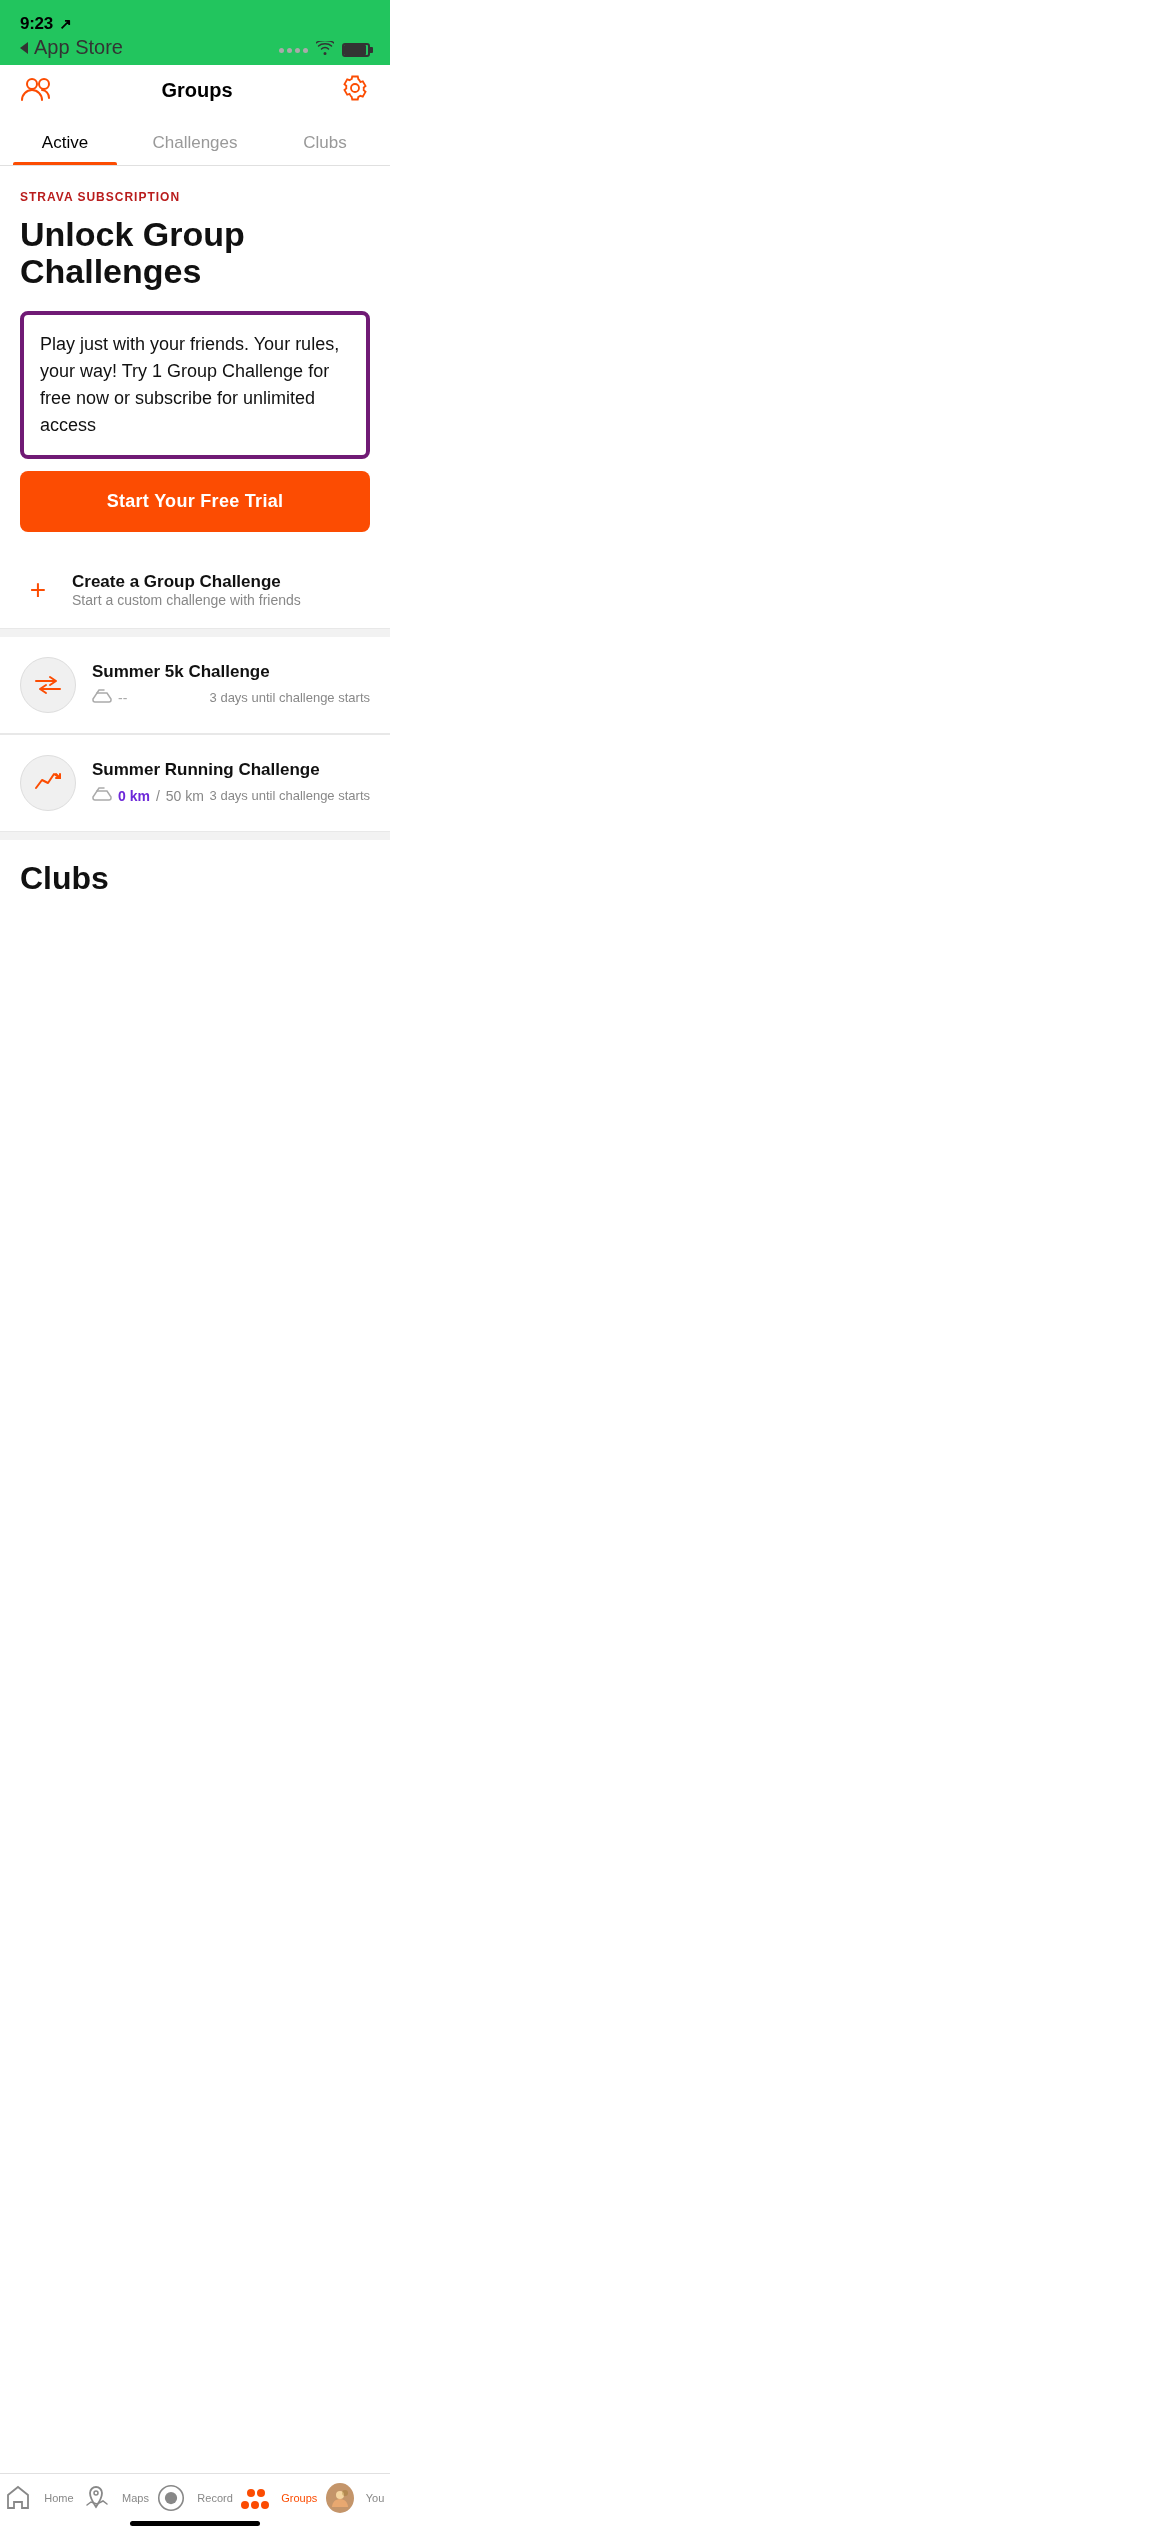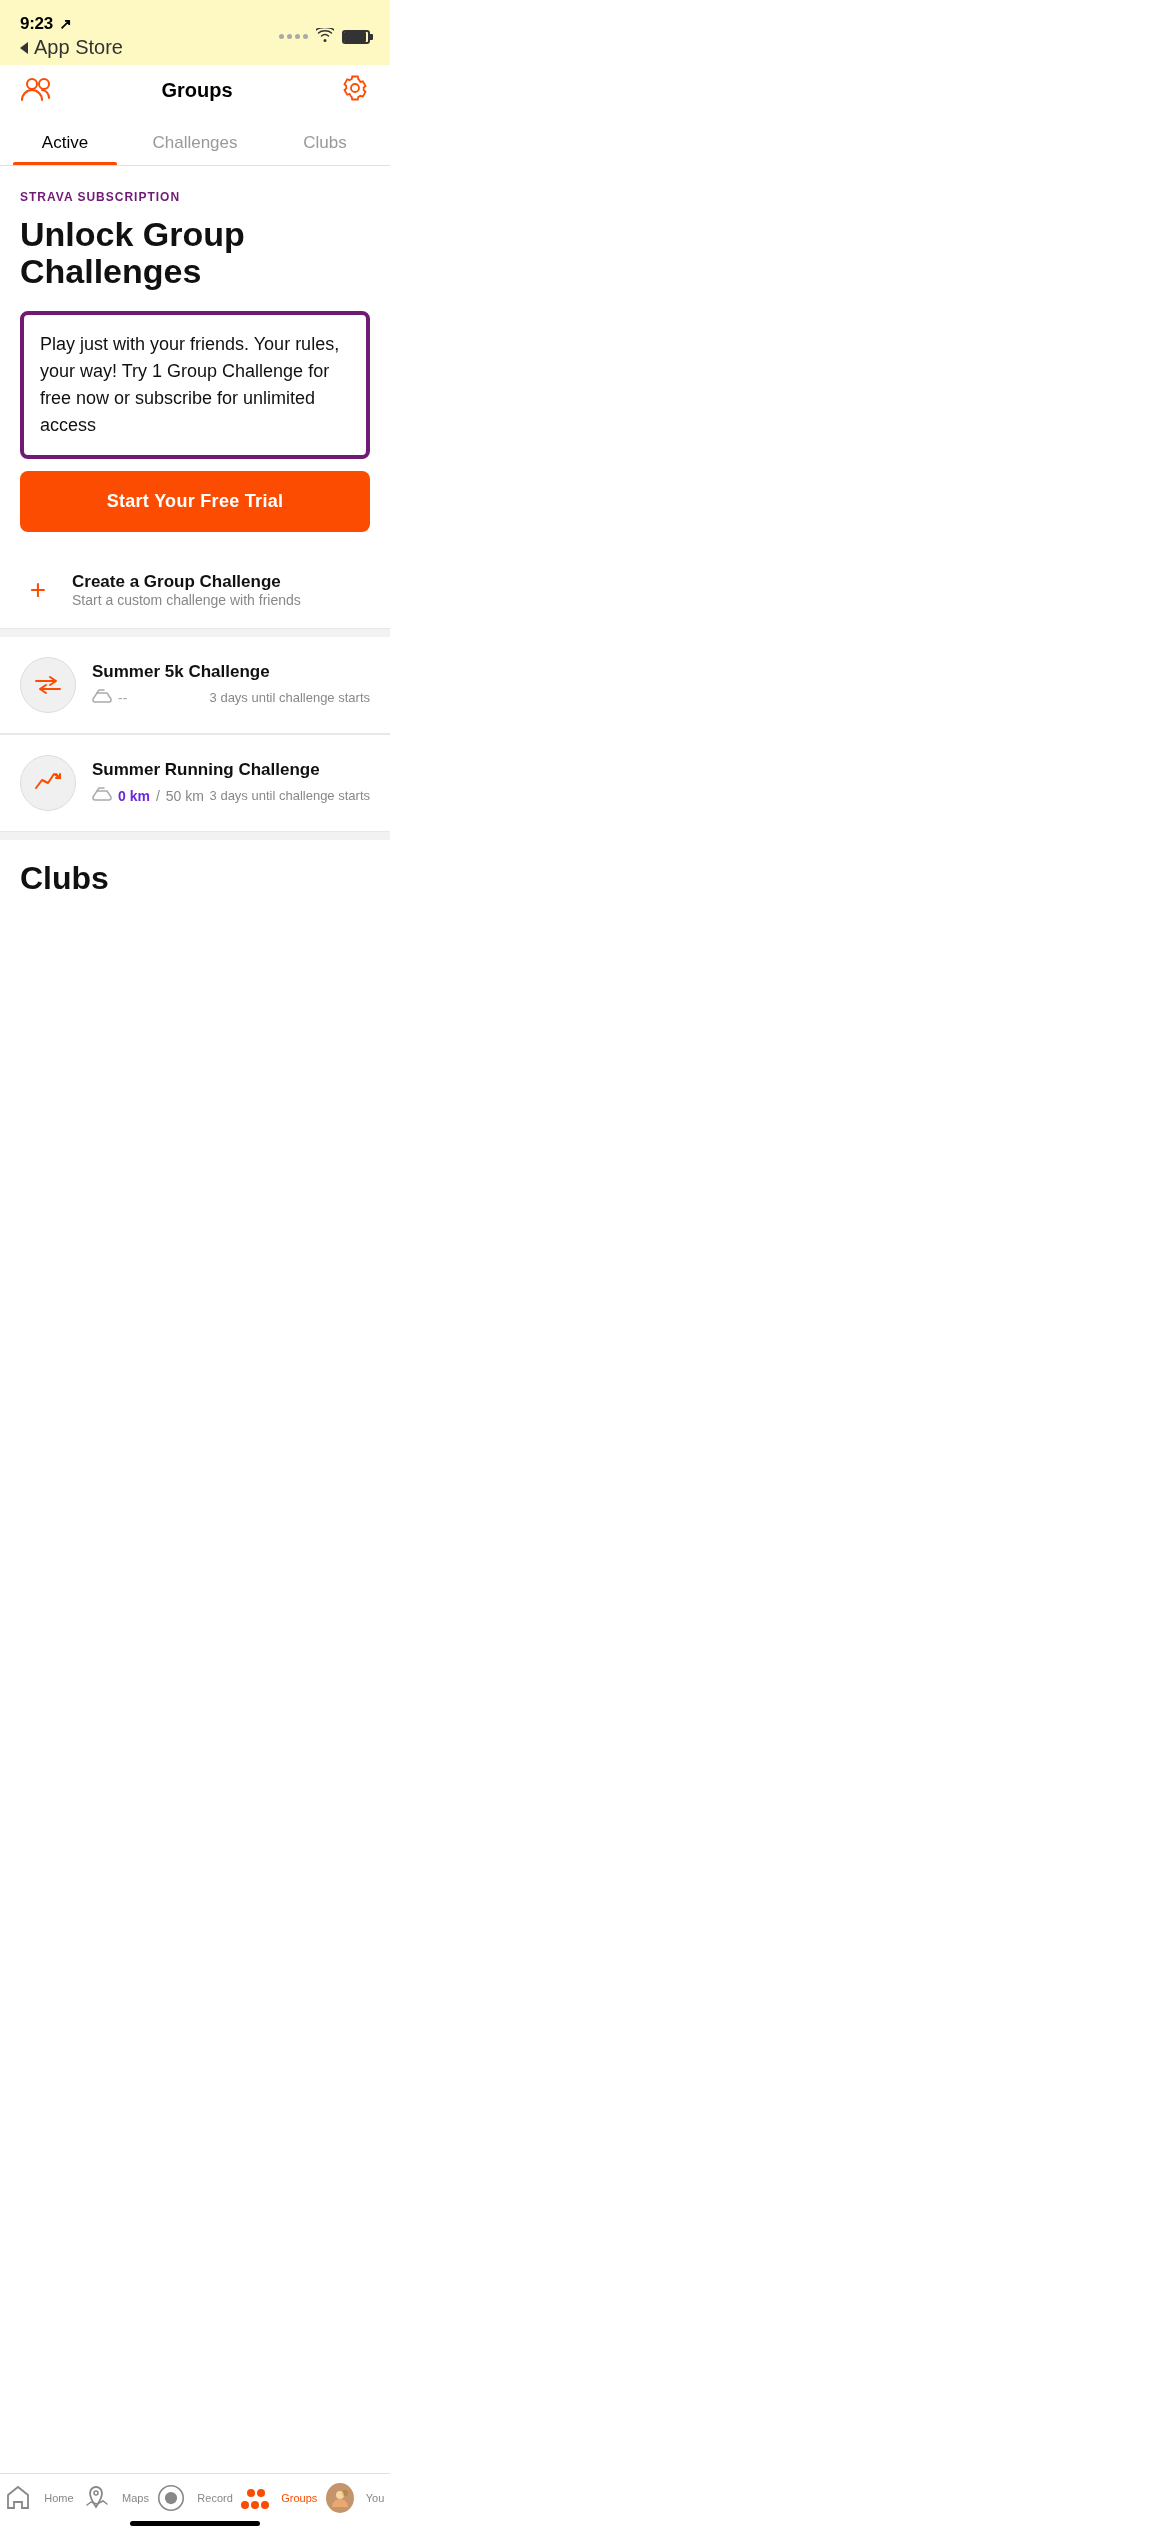--- a/index.html
+++ b/index.html
@@ -10,23 +10,23 @@
       width: 390px;
       min-height: 844px;
       overflow-x: hidden;
       position: relative;
     }
 
     
     .status-bar {
       display: flex;
       justify-content: space-between;
-      align-items: center;
+      align-items: flex-end;
       padding: 14px 20px 6px 20px;
-      background: #fef9c3;
+      background: #22c55e;
     }
     .status-left {
       display: flex;
       flex-direction: column;
     }
     .status-time {
       font-size: 17px;
       font-weight: 600;
       letter-spacing: -0.3px;
     }
@@ -144,21 +144,21 @@
       border-radius: 2px 2px 0 0;
     }
 
     
     .subscription-section {
       padding: 24px 20px 20px 20px;
     }
     .subscription-label {
       font-size: 12px;
       font-weight: 600;
-      color: #701a75;
+      color: #b91c1c;
       letter-spacing: 1px;
       text-transform: uppercase;
       margin-bottom: 12px;
     }
     .subscription-title {
       font-size: 34px;
       font-weight: 700;
       color: #111;
       line-height: 1.1;
       margin-bottom: 20px;

